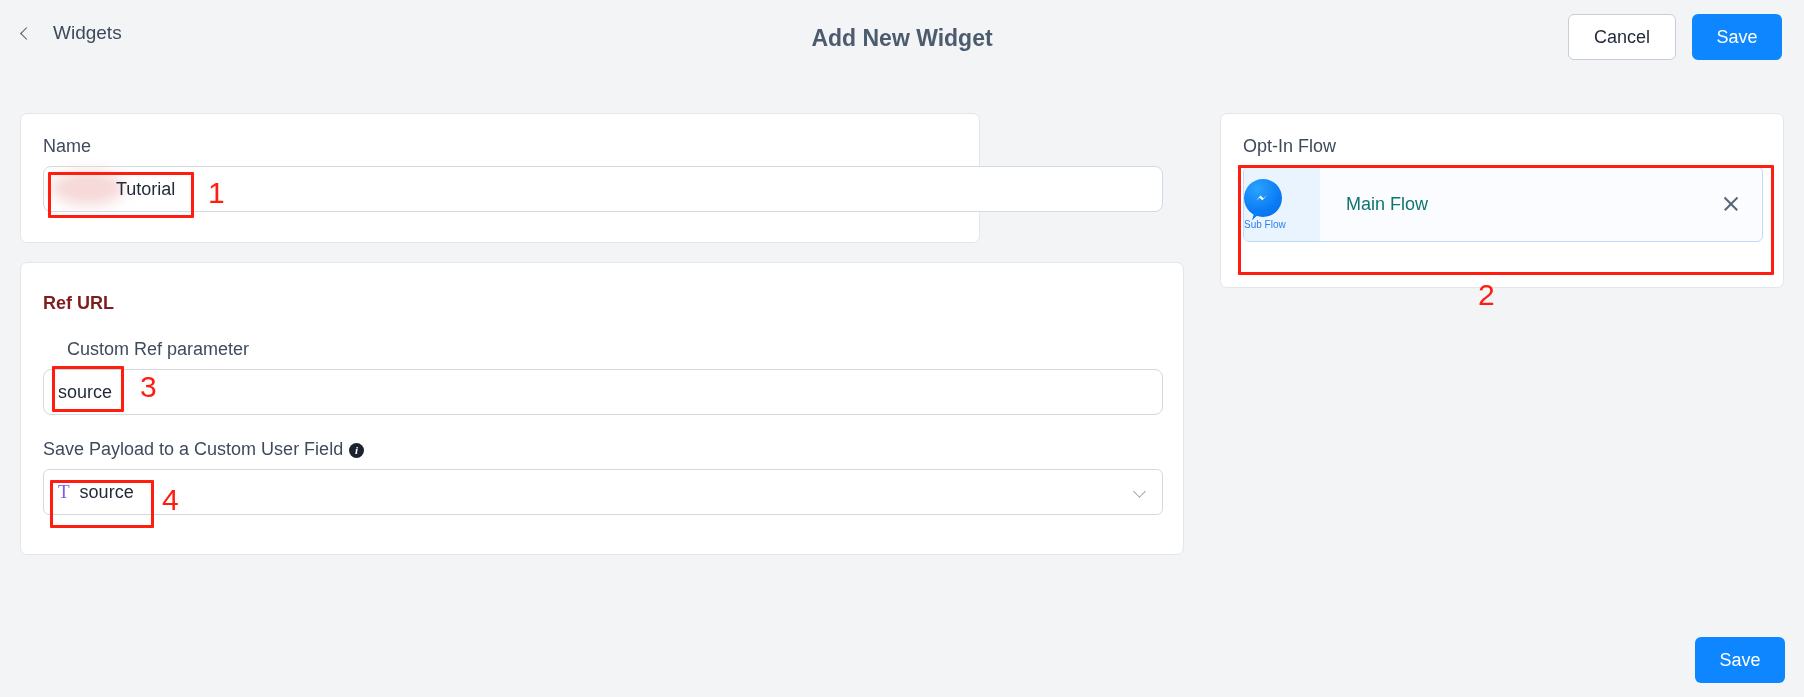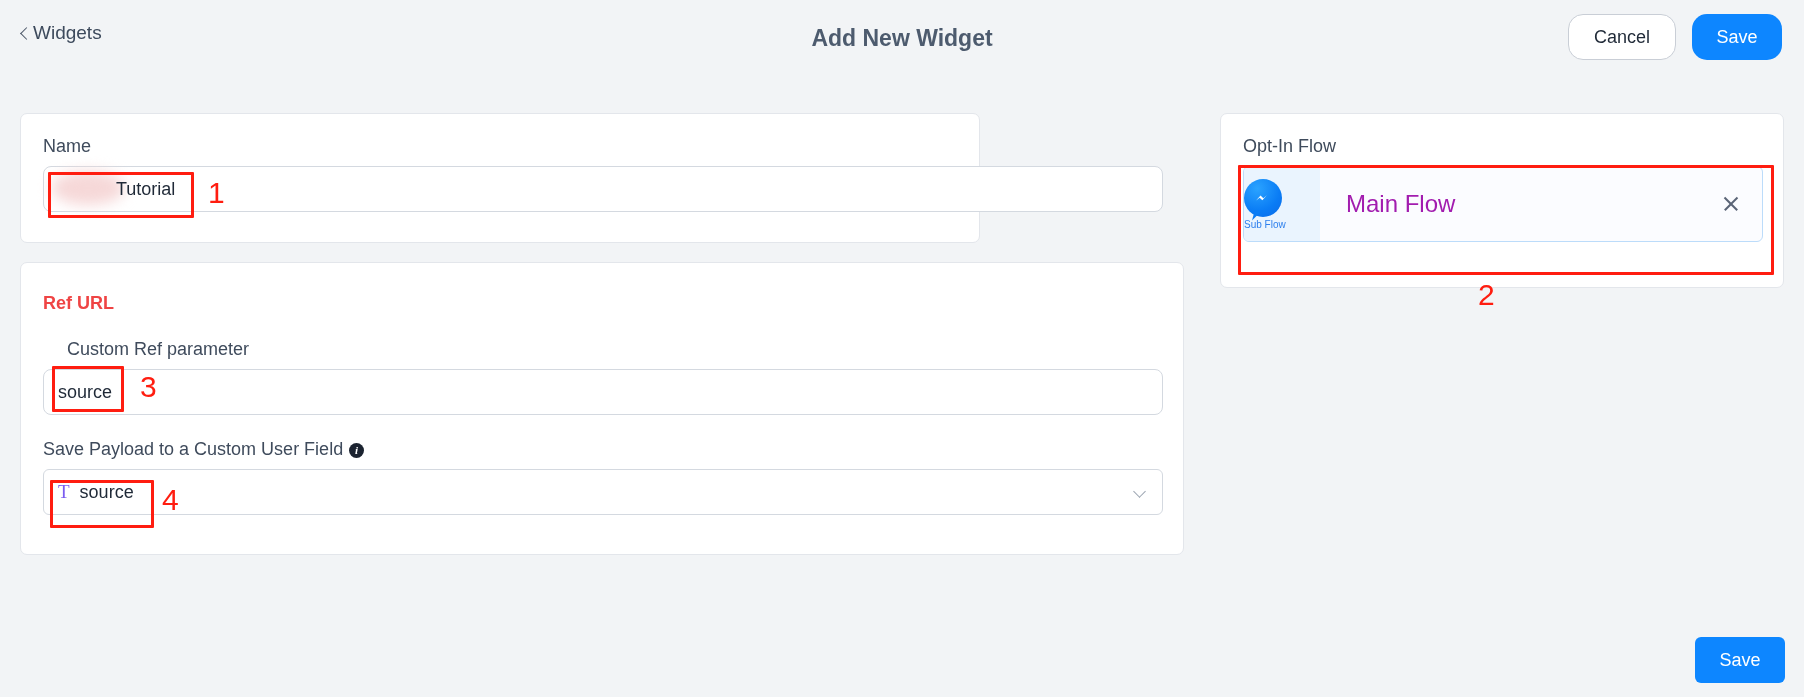--- a/index.html
+++ b/index.html
@@ -12,39 +12,39 @@
   }
   .page { position: relative; width: 1804px; height: 697px; }
 
   
   .header {
     position: absolute; left: 0; top: 0; width: 1804px; height: 78px;
     background: #f2f4f6;
   }
   .back-link {
     position: absolute; left: 22px; top: 22px;
-    display: flex; align-items: center; gap: 2px;
+    display: flex; align-items: center; gap: 22px;
     color: #3d4a5c; font-size: 19px; cursor: pointer;
   }
   .chev-left {
     display: inline-block; width: 9px; height: 9px;
     border-left: 1.6px solid #4a5566; border-bottom: 1.6px solid #4a5566;
     transform: rotate(45deg); margin-top: 1px;
   }
   .page-title {
     position: absolute; left: 0; top: 25px; width: 1804px;
     text-align: center; font-size: 23px; color: #4d5b6e; font-weight: 700;
   }
   .header-actions {
     position: absolute; right: 22px; top: 14px;
     display: flex; align-items: center; gap: 16px;
   }
   .btn {
     font-family: "Liberation Sans", sans-serif;
-    font-size: 18px; border-radius: 15px; cursor: pointer;
+    font-size: 18px; border-radius: 6px; cursor: pointer;
     display: flex; align-items: center; justify-content: center;
   }
   .btn-cancel {
     width: 108px; height: 46px; background: #ffffff;
     border: 1px solid #c9ced6; color: #1f2937;
   }
   .btn-save {
     width: 90px; height: 46px; background: #0d86ff;
     border: none; color: #ffffff;
   }
@@ -52,21 +52,21 @@
   
   .card {
     position: absolute; background: #ffffff;
     border: 1px solid #e3e6eb; border-radius: 7px;
   }
   #card-name { left: 20px; top: 113px; width: 960px; height: 130px; text-align: right; }
   #card-ref  { left: 20px; top: 262px; width: 1164px; height: 293px; }
   #card-flow { left: 1220px; top: 113px; width: 564px; height: 175px; }
 
   .field-label { font-size: 18px; color: #3f4b5c; }
-  .section-title { font-size: 18px; color: #ef4444; font-weight: 700; }
+  .section-title { font-size: 18px; color: #7f1d1d; font-weight: 700; }
 
   .text-input {
     width: 100%; height: 46px;
     border: 1px solid #d4d9e0; border-radius: 8px;
     background: #ffffff; padding: 0 14px;
     display: flex; align-items: center;
     font-size: 18px; color: #1f2937;
   }
   .select-input {
     width: 100%; height: 46px;
@@ -124,21 +124,21 @@
   }
   .msgr::after {
     content: ""; position: absolute; left: 8px; bottom: -4px;
     width: 11px; height: 11px;
     background: #0a7cf5;
     clip-path: polygon(0 100%, 100% 0, 25% 10%);
   }
   .msgr svg { position: relative; z-index: 2; }
   .thumb-label { font-size: 10px; color: #2f80ed; }
   .flow-name {
-    margin-left: 26px; font-size: 24px; color: #a21caf;
+    margin-left: 26px; font-size: 18px; color: #0f766e;
   }
   .flow-close {
     position: absolute; right: 22px; top: 50%;
     transform: translateY(-50%);
     width: 18px; height: 18px; cursor: pointer;
   }
   .flow-close::before, .flow-close::after {
     content: ""; position: absolute; left: 0; top: 8px;
     width: 18px; height: 1.6px; background: #5a6476;
   }

